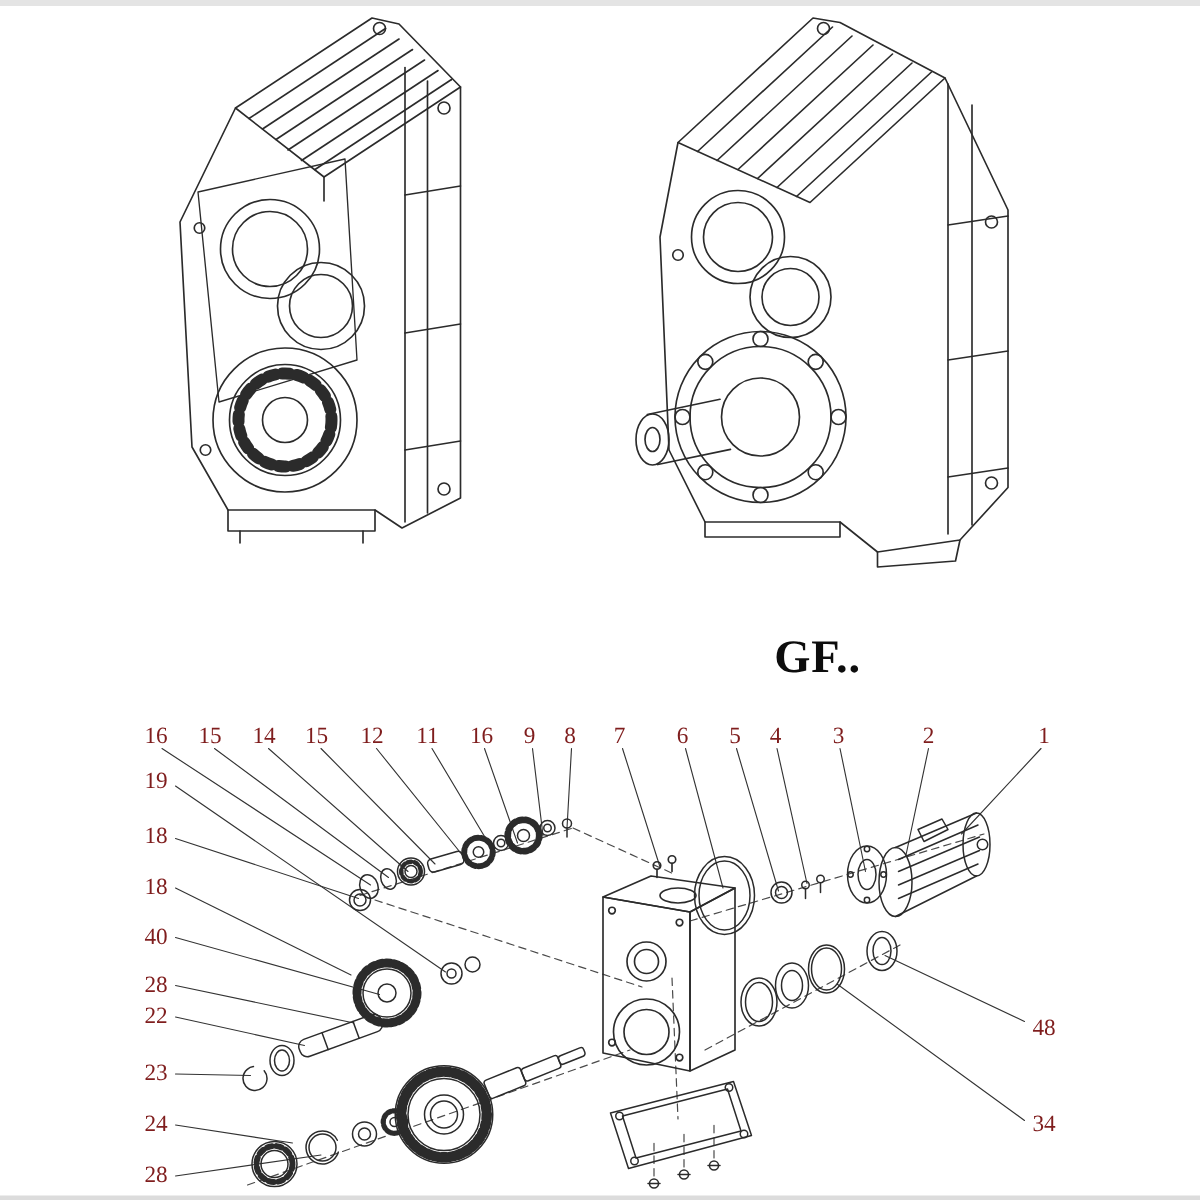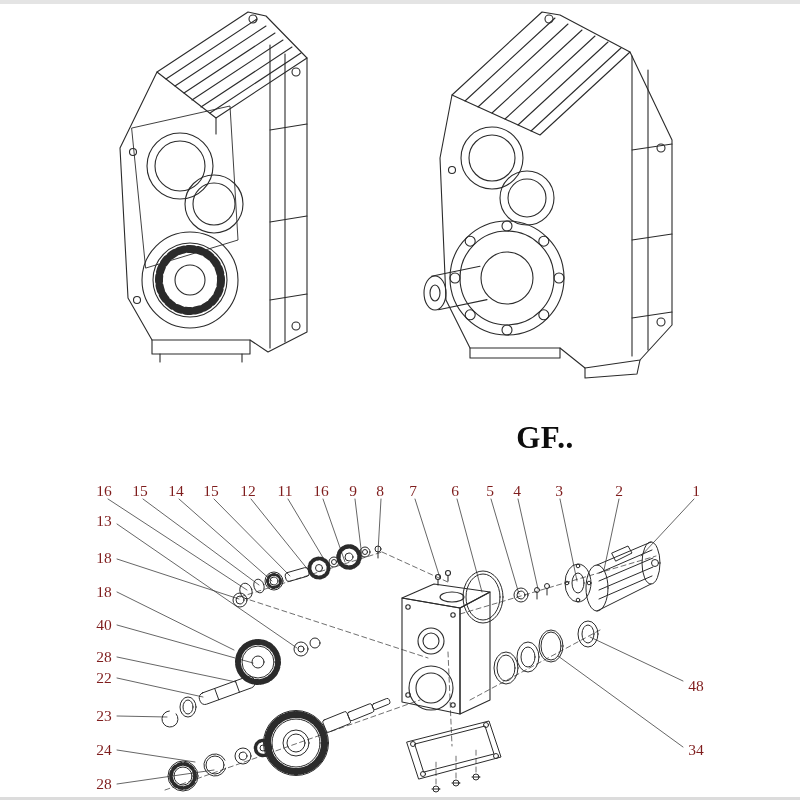--- a/index.html
+++ b/index.html
@@ -291,21 +291,21 @@
   <span class="callout" style="left:353px;top:491px">9</span>
   <span class="callout" style="left:380px;top:491px">8</span>
   <span class="callout" style="left:413px;top:491px">7</span>
   <span class="callout" style="left:455px;top:491px">6</span>
   <span class="callout" style="left:490px;top:491px">5</span>
   <span class="callout" style="left:517px;top:491px">4</span>
   <span class="callout" style="left:559px;top:491px">3</span>
   <span class="callout" style="left:619px;top:491px">2</span>
   <span class="callout" style="left:696px;top:491px">1</span>
 
-  <span class="callout" style="left:104px;top:521px">13</span>
+  <span class="callout" style="left:104px;top:521px">19</span>
   <span class="callout" style="left:104px;top:558px">18</span>
   <span class="callout" style="left:104px;top:592px">18</span>
   <span class="callout" style="left:104px;top:625px">40</span>
   <span class="callout" style="left:104px;top:657px">28</span>
   <span class="callout" style="left:104px;top:678px">22</span>
   <span class="callout" style="left:104px;top:716px">23</span>
   <span class="callout" style="left:104px;top:750px">24</span>
   <span class="callout" style="left:104px;top:784px">28</span>
 
   <span class="callout" style="left:696px;top:686px">48</span>

